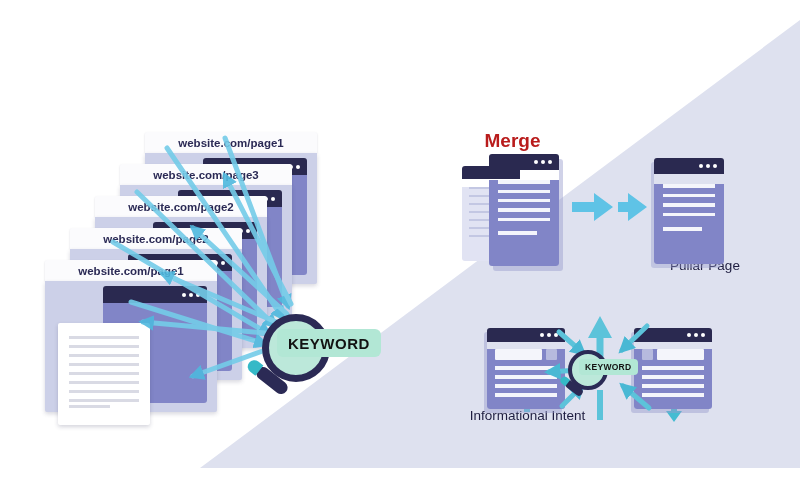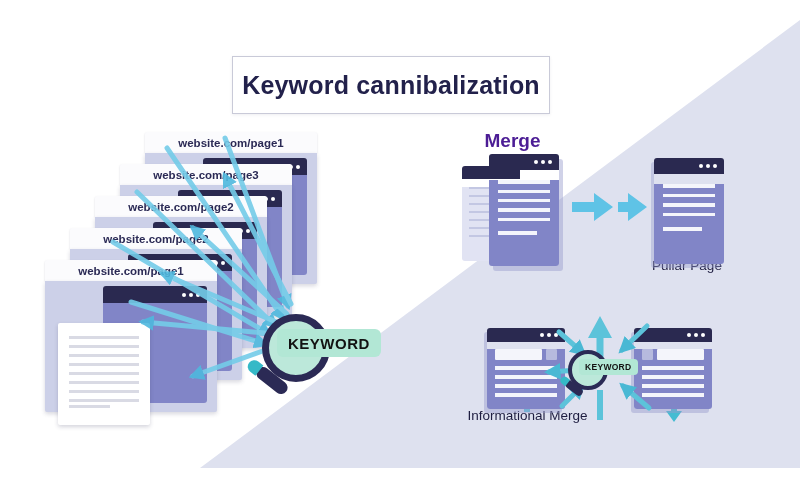--- a/index.html
+++ b/index.html
@@ -64,21 +64,21 @@
     font-size:15px; font-weight:bold; color:#121212; letter-spacing:.5px;
   }
   .handle {
     position:absolute; left:2px; top:66px; width:36px; height:13px; background:#2b2a55;
     border-radius:7px; transform:rotate(38deg);
   }
   .handle .tip { position:absolute; left:-11px; top:0; width:13px; height:13px;
     background:#35b9c7; border-radius:7px 0 0 7px; }
 
   
-  .section-heading { position:absolute; font-size:19px; font-weight:bold; color:#4c1d95; text-align:center; }
+  .section-heading { position:absolute; font-size:19px; font-weight:bold; color:#b91c1c; text-align:center; }
   .win { position:absolute; border-radius:3px; }
   .win .body-purple { background:#8185c7; border-radius:0 0 3px 3px; }
   .lines-white { margin:10px 9px 0;
     background:repeating-linear-gradient(to bottom,#f4f5fb 0 3.5px, transparent 3.5px 9.5px); }
   .line-short { height:3.5px; background:#f4f5fb; margin:5px 9px 0; width:55%; }
   .back-win-body { background:#e1e3f3; border-radius:0 0 3px 3px; }
   .lines-lav { margin:8px 7px 0; height:56px;
     background:repeating-linear-gradient(to bottom,#c3c7e3 0 2.5px, transparent 2.5px 8px); }
   .merge-arrows { position:absolute; left:570px; top:188px; }
   .result-label, .intent-label {
@@ -108,23 +108,20 @@
     background:#35b9c7; border-radius:4px 0 0 4px; }
   .small-arrow { position:absolute; }
 </style>
 </head>
 <body>
 
 <div class="canvas">
 
   <div class="bg-triangle"></div>
 
-  <div class="title-box">
-    <span>Keyword cannibalization</span>
-  </div>
 
   <div class="card" style="left:145px; top:132px; z-index:2;">
     <div class="url-bar">website.com/page1</div>
     <div class="card-body">
       <div class="mini-window">
         <div class="titlebar">
           <div class="dots"></div>
         </div>
         <div class="win-body"></div>
       </div>
@@ -241,21 +238,21 @@
 
   <div class="win" style="left:654px; top:158px; width:70px; z-index:2; box-shadow:-3px 4px 0 rgba(150,155,205,.4);">
     <div class="titlebar" style="height:16px;">
       <div class="dots"></div>
     </div>
     <div class="body-purple" style="height:80px;">
       <div class="lines-white" style="height:38px;"></div>
       <div class="line-short"></div>
     </div>
   </div>
-  <div class="result-label" style="left:627px; top:258px; width:120px;">Pullar Page</div>
+  <div class="result-label" style="left:645px; top:258px; width:120px;">Pullar Page</div>
 
 
   <div class="opt-win" style="left:487px; top:328px; z-index:2;">
     <div class="titlebar">
       <div class="dots"></div>
     </div>
     <div class="opt-body">
       <div class="search-row">
         <div class="search-rect"></div>
         <div class="search-sq"></div>
@@ -304,15 +301,15 @@
     </div>
   </div>
 
   <svg class="small-arrow" style="left:517px; top:388px;" width="20" height="26" viewBox="0 0 20 26">
     <path d="M10 2 L18 12 H13 V24 H7 V12 H2 Z" fill="#5cc3da"></path>
   </svg>
   <svg class="small-arrow" style="left:664px; top:396px;" width="20" height="28" viewBox="0 0 20 28">
     <path d="M10 26 L2 15 H7 V2 H13 V15 H18 Z" fill="#45bcd2"></path>
   </svg>
 
-  <div class="intent-label" style="left:455px; top:408px; width:145px;">Informational Merge</div>
+  <div class="intent-label" style="left:455px; top:408px; width:145px;">Informational Intent</div>
 
 </div>
 
 </body></html>

